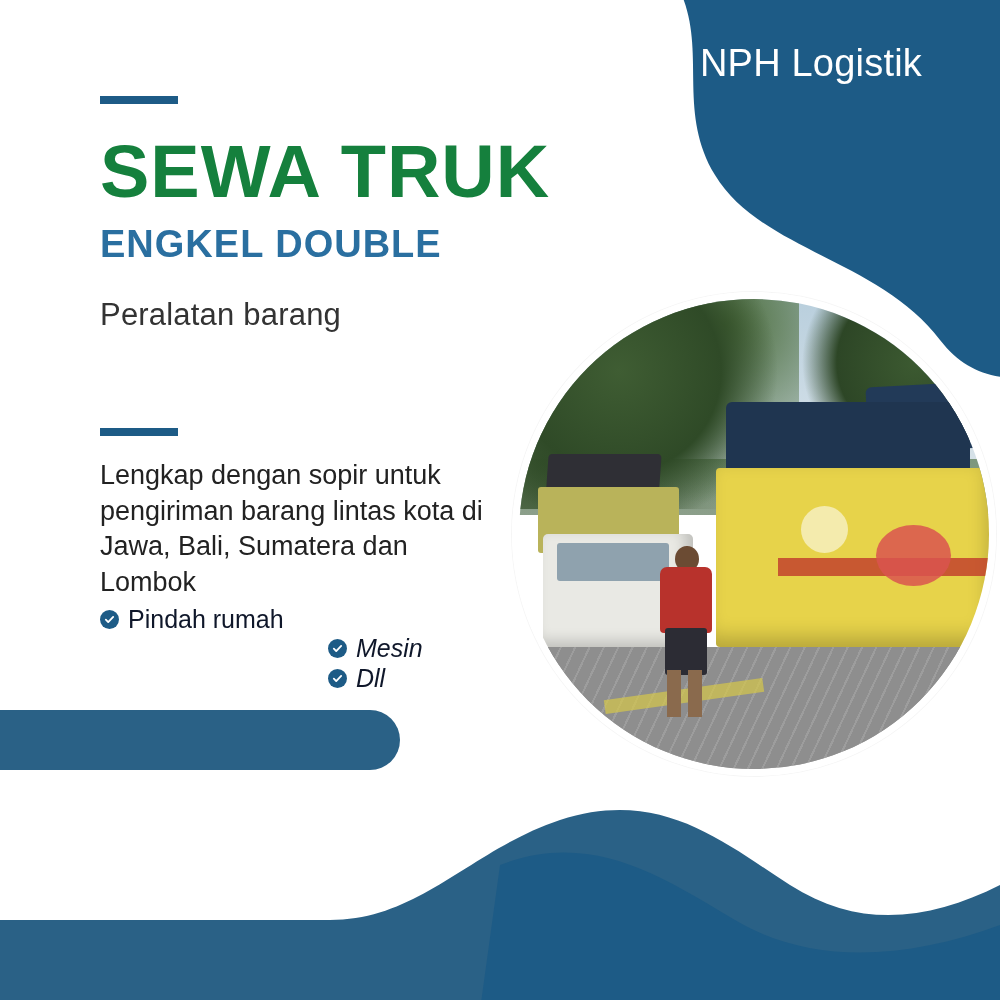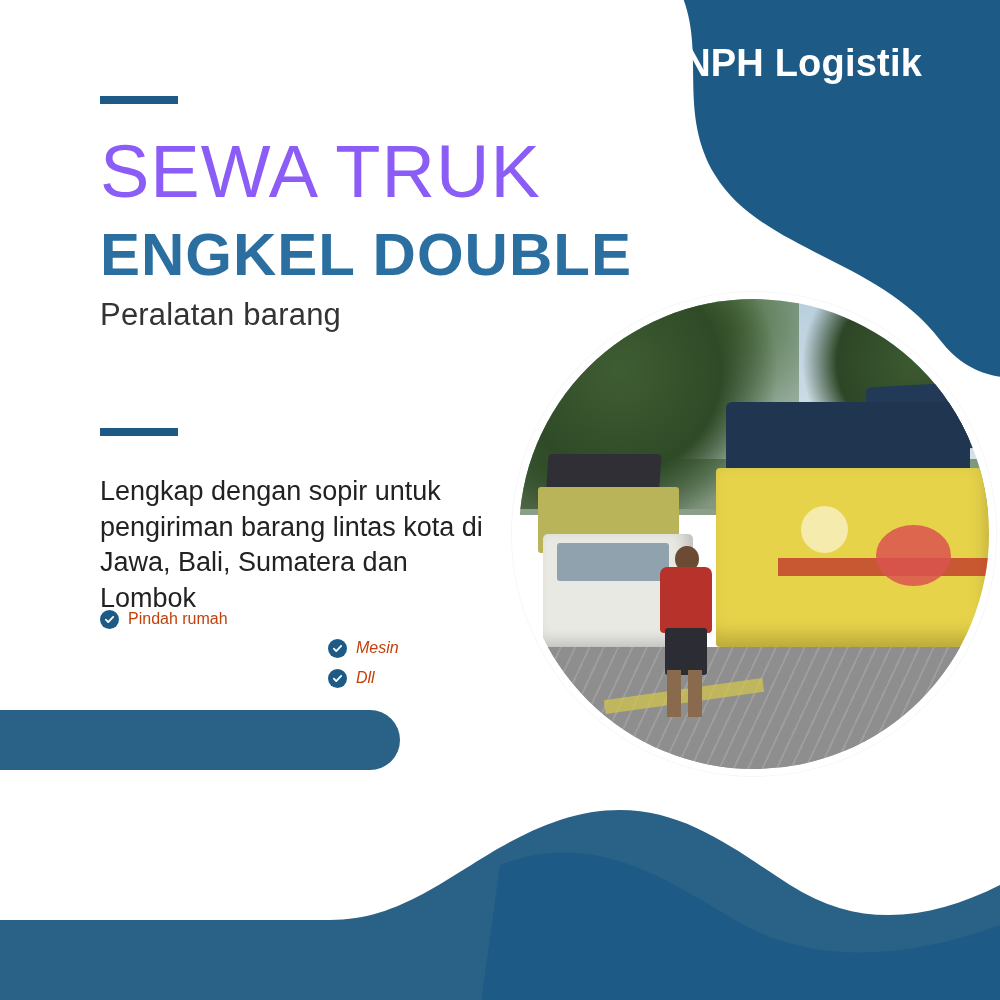--- a/index.html
+++ b/index.html
@@ -49,21 +49,21 @@
     border-bottom-right-radius: 30px;
   }
 
   
   .brand {
     position: absolute;
     top: 42px;
     right: 78px;
     color: #ffffff;
     font-size: 38px;
-    font-weight: bold;
+    font-weight: normal;
     letter-spacing: 0.2px;
     z-index: 5;
   }
 
   
   .accent-bar {
     position: absolute;
     left: 100px;
     width: 78px;
     height: 8px;
@@ -71,47 +71,47 @@
   }
   .accent-bar.top { top: 96px; }
   .accent-bar.mid { top: 428px; }
 
   .title-1 {
     position: absolute;
     left: 100px;
     top: 135px;
     font-size: 74px;
     line-height: 1.0;
-    font-weight: normal;
-    color: #8b5cf6;
+    font-weight: bold;
+    color: #15803d;
     letter-spacing: 1px;
   }
   .title-2 {
     position: absolute;
     left: 100px;
     top: 225px;
-    font-size: 60px;
+    font-size: 38px;
     line-height: 1.0;
     font-weight: bold;
     color: #2a6fa0;
     letter-spacing: 1px;
   }
   .subtitle {
     position: absolute;
     left: 100px;
     top: 297px;
     font-size: 31px;
     color: #333333;
     letter-spacing: 0.2px;
   }
 
   .body-copy {
     position: absolute;
     left: 100px;
-    top: 474px;
+    top: 458px;
     width: 400px;
     font-size: 27px;
     line-height: 1.32;
     color: #222222;
   }
 
   
   .features {
     position: absolute;
     left: 100px;
@@ -137,22 +137,22 @@
     border-radius: 50%;
     background: #1d5b86;
     display: inline-flex;
     align-items: center;
     justify-content: center;
     margin-right: 9px;
     flex: 0 0 auto;
   }
   .check-icon svg { display: block; }
   .feature-label {
-    font-size: 16px;
-    color: #c2410c;
+    font-size: 25px;
+    color: #0f172a;
   }
 
   
   .photo-circle {
     position: absolute;
     left: 512px;
     top: 292px;
     width: 470px;
     height: 470px;
     border-radius: 50%;

